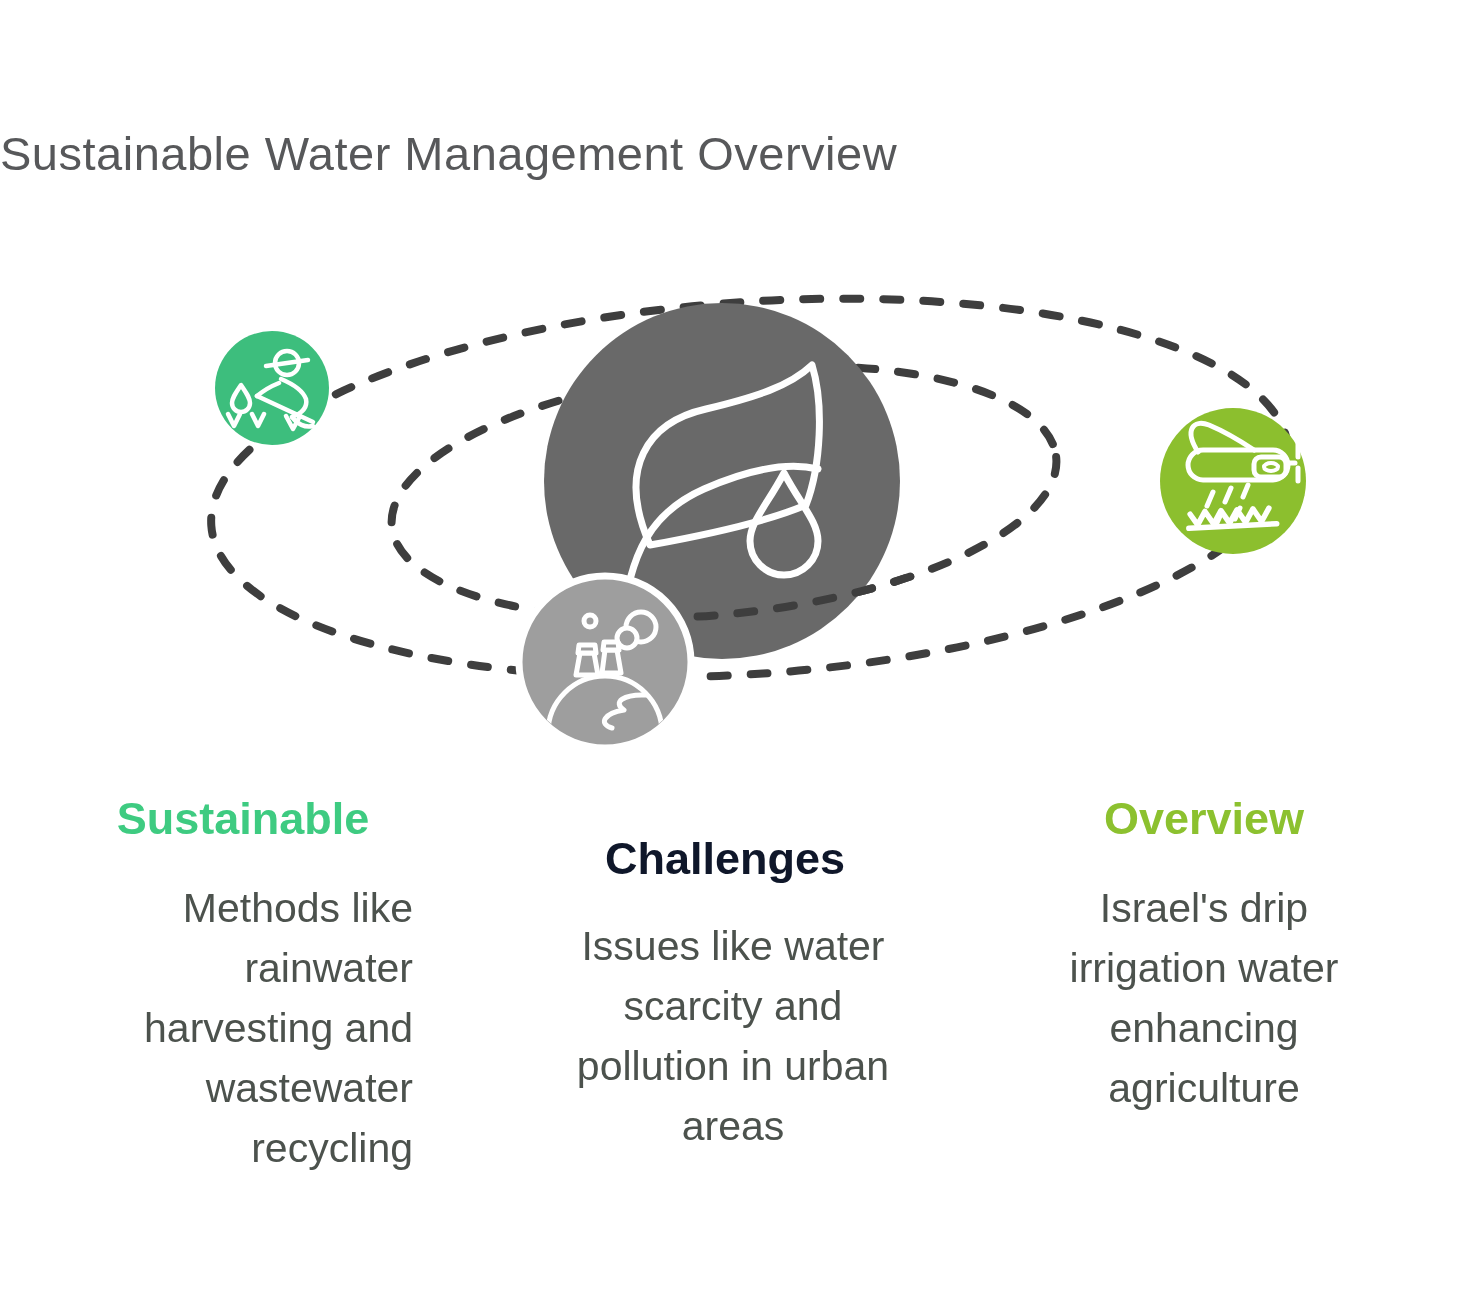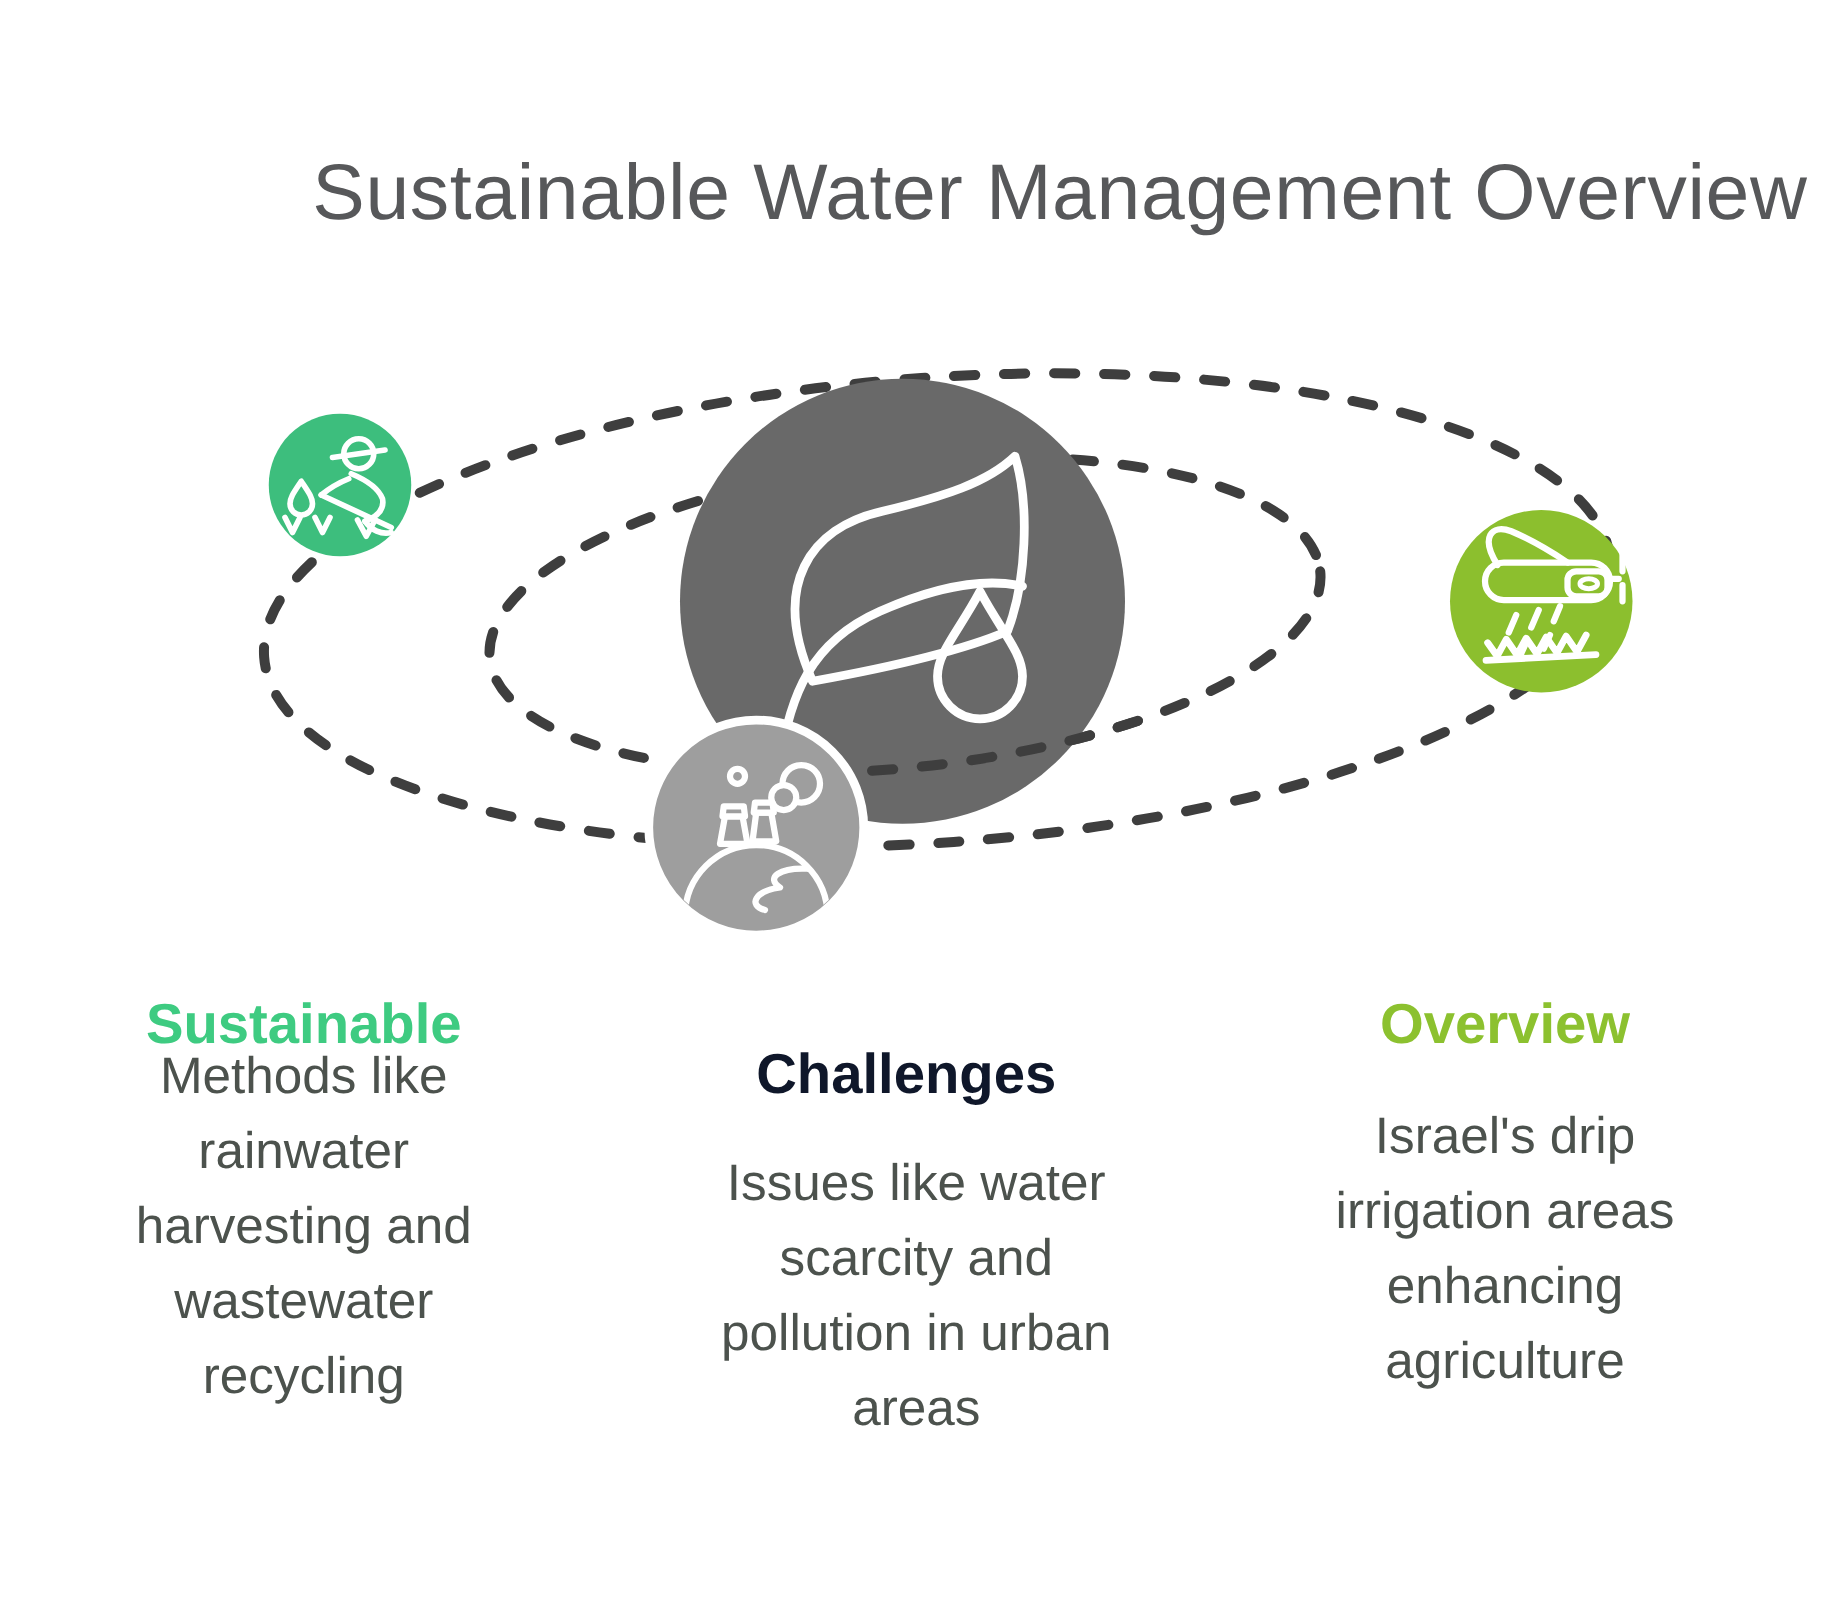--- a/index.html
+++ b/index.html
@@ -2,35 +2,35 @@
 <html><head>
 <meta charset="utf-8">
 <style>
   html,body{margin:0;padding:0;background:#ffffff;}
   #canvas{
     position:relative;width:1475px;height:1295px;overflow:hidden;
     font-family:"Liberation Sans", sans-serif;background:#ffffff;
   }
   #diagram-svg{position:absolute;left:0;top:0;}
   .title{
-    position:absolute;top:127px;left:0;width:1446px;text-align:right;
-    font-size:63px;line-height:54px;color:#57585a;letter-spacing:0.5px;
+    position:absolute;top:127px;left:0;width:1446px;text-align:left;
+    font-size:47px;line-height:54px;color:#57585a;letter-spacing:0.5px;
   }
   .heading{
     position:absolute;text-align:center;font-weight:bold;
     font-size:45px;line-height:58px;
   }
   .body-text{
     position:absolute;text-align:center;font-size:41px;line-height:60px;
     color:#4c524d;
   }
   #heading-techniques{left:73px;top:790px;width:340px;color:#3ecb81;}
   #heading-challenges{left:535px;top:830px;width:380px;color:#0f172a;}
   #heading-example{left:1024px;top:790px;width:360px;color:#8cc12f;}
-  #body-techniques{left:73px;top:830px;width:340px;}
+  #body-techniques{left:73px;top:878px;width:340px;text-align:right;}
   #body-challenges{left:543px;top:916px;width:380px;}
   #body-example{left:1024px;top:878px;width:360px;}
 </style>
 </head>
 <body>
 
 <div id="canvas">
 
   <svg id="diagram-svg" width="1475" height="1295" viewBox="0 0 1475 1295">
     <defs>
@@ -106,15 +106,15 @@
   </svg>
 
   <div class="title">Sustainable Water Management Overview</div>
 
   <div class="heading" id="heading-techniques">Sustainable</div>
   <div class="heading" id="heading-challenges">Challenges</div>
   <div class="heading" id="heading-example">Overview</div>
 
   <div class="body-text" id="body-techniques">Methods like rainwater harvesting and wastewater recycling</div>
   <div class="body-text" id="body-challenges">Issues like water scarcity and pollution in urban areas</div>
-  <div class="body-text" id="body-example">Israel's drip irrigation areas enhancing agriculture</div>
+  <div class="body-text" id="body-example">Israel's drip irrigation water enhancing agriculture</div>
 
 </div>
 
 </body></html>

